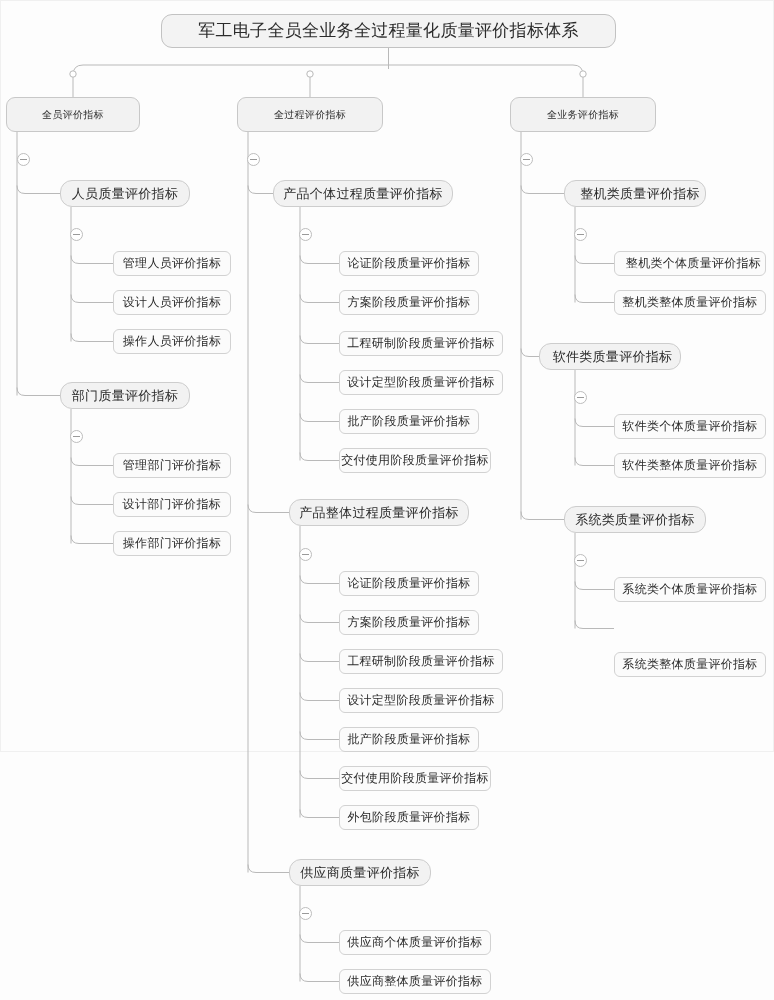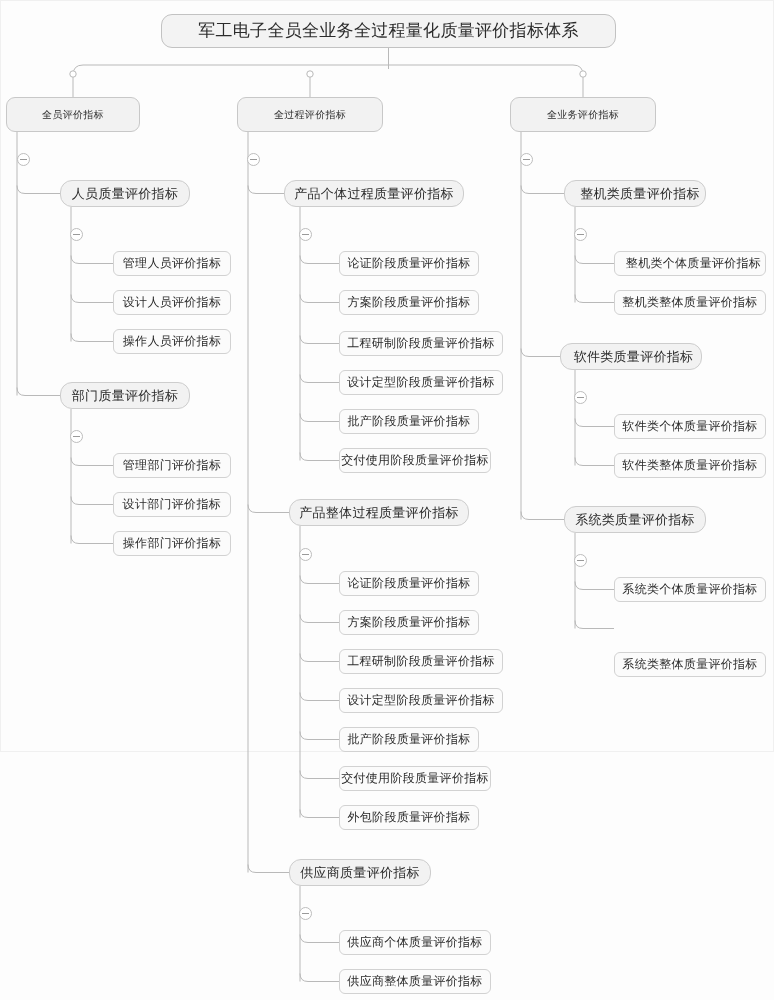--- a/index.html
+++ b/index.html
@@ -171,21 +171,21 @@
   <div class="node leaf" style="left:112px;top:452px;width:118px;height:25px;">
     <span>管理部门评价指标</span>
   </div>
   <div class="node leaf" style="left:112px;top:491px;width:118px;height:25px;justify-content:flex-end;">
     <span>设计部门评价指标</span>
   </div>
   <div class="node leaf" style="left:112px;top:530px;width:118px;height:25px;">
     <span>操作部门评价指标</span>
   </div>
 
-  <div class="node lvl3" style="left:283px;top:179px;width:180px;height:27px;justify-content:center;">
+  <div class="node lvl3" style="left:272px;top:179px;width:180px;height:27px;justify-content:center;">
     <span>产品个体过程质量评价指标</span>
   </div>
   <div class="node lvl3" style="left:288px;top:498px;width:180px;height:27px;">
     <span>产品整体过程质量评价指标</span>
   </div>
   <div class="node lvl3" style="left:288px;top:858px;width:142px;height:27px;">
     <span>供应商质量评价指标</span>
   </div>
 
   <div class="node leaf" style="left:338px;top:250px;width:140px;height:25px;">
@@ -232,21 +232,21 @@
   <div class="node leaf" style="left:338px;top:929px;width:152px;height:25px;">
     <span>供应商个体质量评价指标</span>
   </div>
   <div class="node leaf" style="left:338px;top:968px;width:152px;height:25px;">
     <span>供应商整体质量评价指标</span>
   </div>
 
   <div class="node lvl3" style="left:563px;top:179px;width:142px;height:27px;padding-left:20px;">
     <span>整机类质量评价指标</span>
   </div>
-  <div class="node lvl3" style="left:559px;top:342px;width:142px;height:27px;padding-left:15px;">
+  <div class="node lvl3" style="left:538px;top:342px;width:142px;height:27px;padding-left:15px;">
     <span>软件类质量评价指标</span>
   </div>
   <div class="node lvl3" style="left:563px;top:505px;width:142px;height:27px;">
     <span>系统类质量评价指标</span>
   </div>
 
   <div class="node leaf" style="left:613px;top:250px;width:152px;height:25px;padding-left:16px;">
     <span>整机类个体质量评价指标</span>
   </div>
   <div class="node leaf" style="left:613px;top:289px;width:152px;height:25px;">

